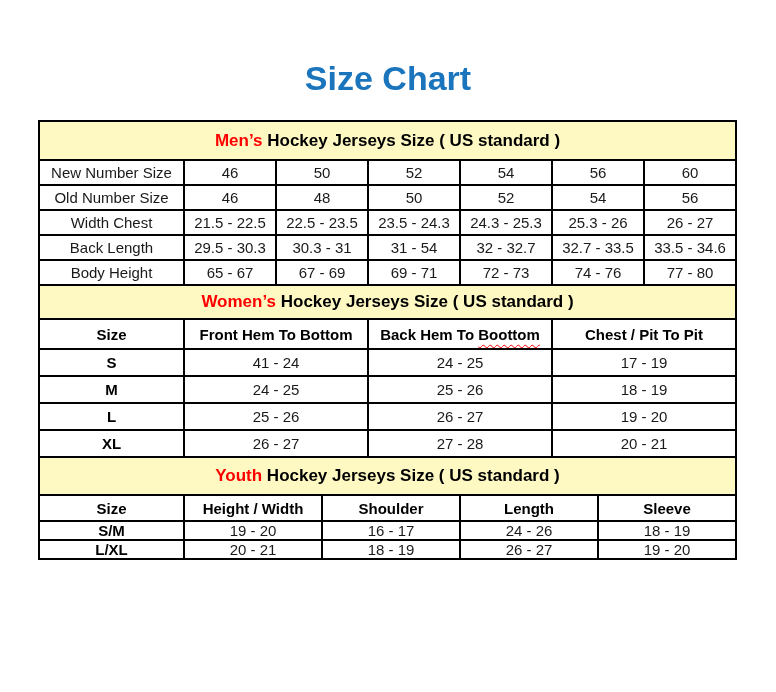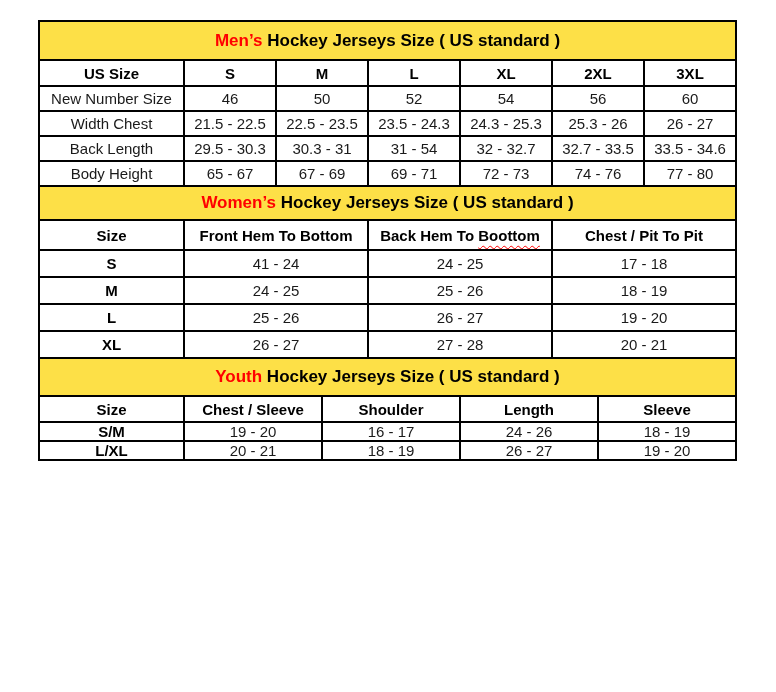--- a/index.html
+++ b/index.html
@@ -36,21 +36,21 @@
     border: 2px solid #000000;
     text-align: center;
     vertical-align: middle;
     padding: 0 2px;
     font-size: 15px;
     font-weight: normal;
     overflow: hidden;
     white-space: nowrap;
   }
   .band td {
-    background: #fde047;
+    background: #fef9c3;
     font-size: 17px;
     font-weight: bold;
     color: #000000;
   }
   .band .accent { color: #ff0000; }
   th { font-weight: bold; color: #000000; }
   td.rowlabel-bold { font-weight: bold; color: #000000; }
   
   .men .band td    { height: 39px; }
   .men th          { height: 26px; }
@@ -67,54 +67,55 @@
     text-decoration-color: #ff0000;
     text-decoration-thickness: 1px;
     text-underline-offset: 4px;
   }
 </style>
 </head>
 <body>
 
 <div class="page">
 
+  <h1 class="title">Size Chart</h1>
 
   <div class="tables">
 
     <table class="men">
       <colgroup>
         <col style="width:145px">
           <col style="width:92px">
           <col style="width:92px">
           <col style="width:92px">
           <col style="width:92px">
           <col style="width:92px">
           <col style="width:92px">
       </colgroup>
       <tbody>
           <tr class="band">
         <td colspan="7"><span class="accent">Men’s</span><span> Hockey Jerseys Size ( US standard )</span></td>
-      </tr>
-      <tr>
-        <th>US Size</th>
-        <th>S</th>
-        <th>M</th>
-        <th>L</th>
-        <th>XL</th>
-        <th>2XL</th>
-        <th>3XL</th>
       </tr>
       <tr>
         <td>New Number Size</td>
         <td>46</td>
         <td>50</td>
         <td>52</td>
         <td>54</td>
         <td>56</td>
         <td>60</td>
+      </tr>
+      <tr>
+        <td>Old Number Size</td>
+        <td>46</td>
+        <td>48</td>
+        <td>50</td>
+        <td>52</td>
+        <td>54</td>
+        <td>56</td>
       </tr>
       <tr>
         <td>Width Chest</td>
         <td>21.5 - 22.5</td>
         <td>22.5 - 23.5</td>
         <td>23.5 - 24.3</td>
         <td>24.3 - 25.3</td>
         <td>25.3 - 26</td>
         <td>26 - 27</td>
       </tr>
@@ -153,21 +154,21 @@
       <tr>
         <th>Size</th>
         <th>Front Hem To Bottom</th>
         <th><span>Back Hem To </span><span class="wavy">Boottom</span></th>
         <th>Chest / Pit To Pit</th>
       </tr>
       <tr>
         <td class="rowlabel-bold">S</td>
         <td>41 - 24</td>
         <td>24 - 25</td>
-        <td>17 - 18</td>
+        <td>17 - 19</td>
       </tr>
       <tr>
         <td class="rowlabel-bold">M</td>
         <td>24 - 25</td>
         <td>25 - 26</td>
         <td>18 - 19</td>
       </tr>
       <tr>
         <td class="rowlabel-bold">L</td>
         <td>25 - 26</td>
@@ -190,21 +191,21 @@
           <col style="width:138px">
           <col style="width:138px">
           <col style="width:138px">
       </colgroup>
       <tbody>
           <tr class="band">
         <td colspan="5"><span class="accent">Youth</span><span> Hockey Jerseys Size ( US standard )</span></td>
       </tr>
       <tr>
         <th>Size</th>
-        <th>Chest / Sleeve</th>
+        <th>Height / Width</th>
         <th>Shoulder</th>
         <th>Length</th>
         <th>Sleeve</th>
       </tr>
       <tr>
         <td class="rowlabel-bold">S/M</td>
         <td>19 - 20</td>
         <td>16 - 17</td>
         <td>24 - 26</td>
         <td>18 - 19</td>

